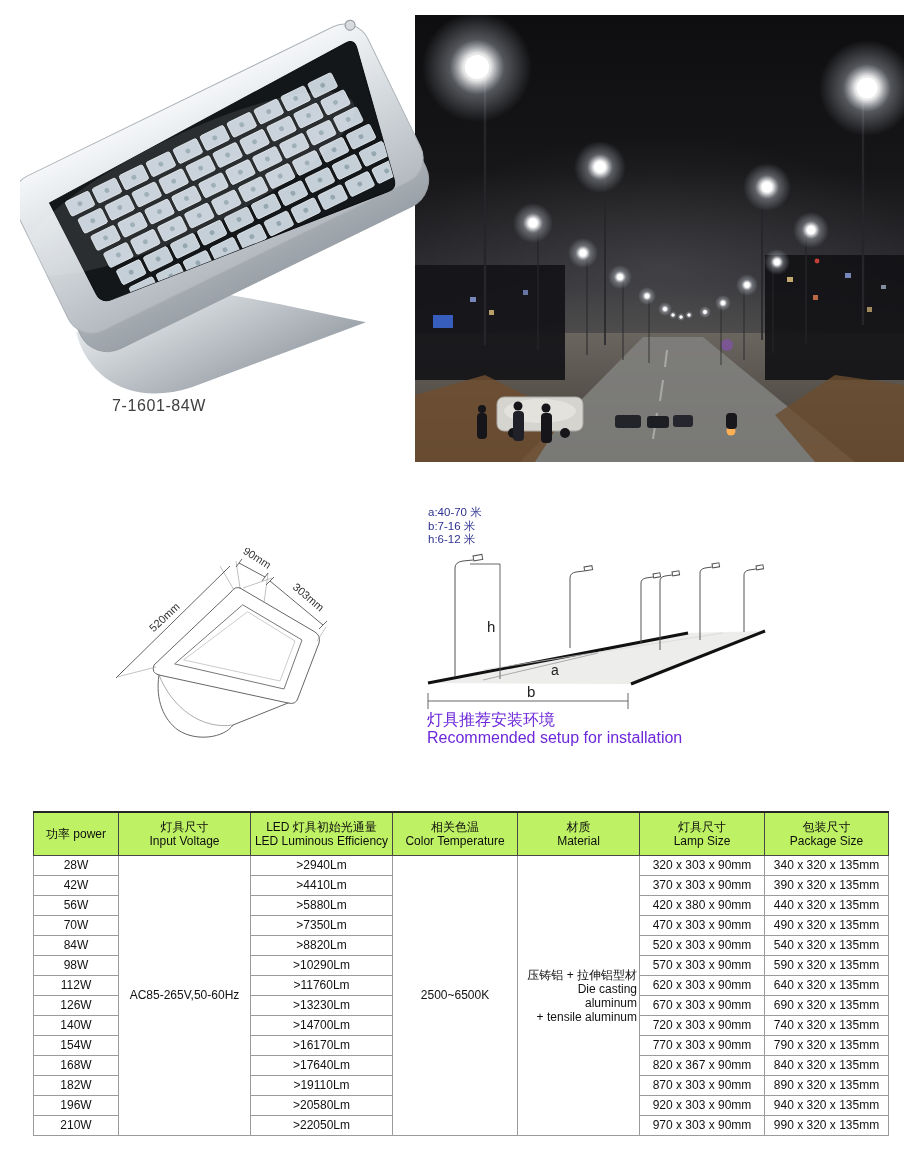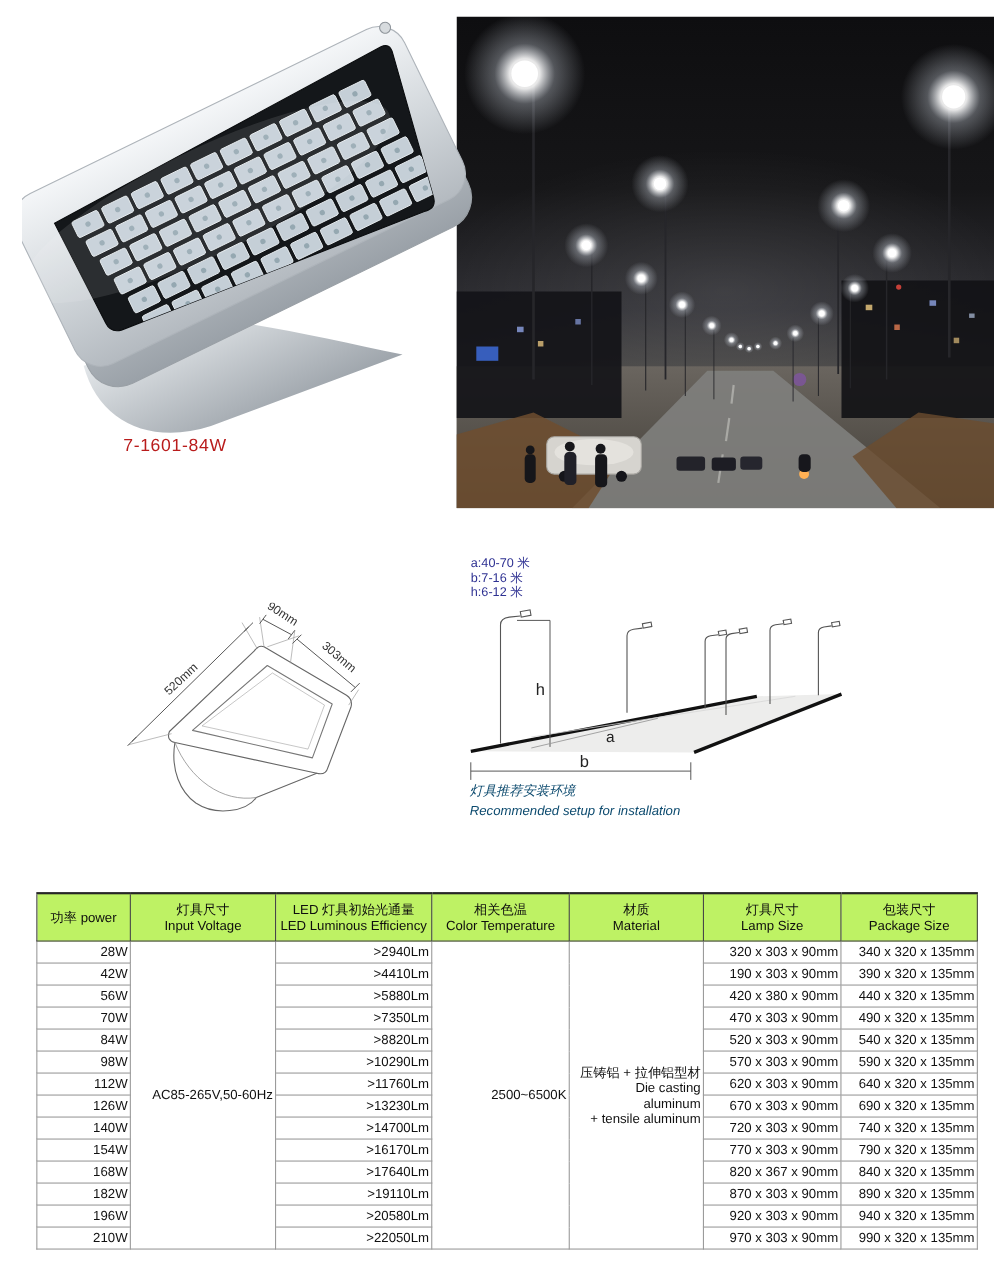--- a/index.html
+++ b/index.html
@@ -2,32 +2,32 @@
 <html><head>
 <meta charset="utf-8">
 <style>
   html,body{margin:0;padding:0;}
   body{width:904px;height:1159px;position:relative;background:#ffffff;
        font-family:"Liberation Sans",sans-serif;color:#111;overflow:hidden;}
   .abs{position:absolute;}
 
   #lamp-photo{left:20px;top:8px;z-index:3;}
   #street-photo{left:415px;top:15px;z-index:1;}
-  #model-label{left:112px;top:397px;font-size:16px;color:#b91c1c;letter-spacing:.6px;z-index:4;}
+  #model-label{left:112px;top:397px;font-size:16px;color:#404040;letter-spacing:.6px;z-index:4;}
 
   #dim-drawing{left:112px;top:548px;}
   #install-notes{left:428px;top:506px;font-size:11.5px;line-height:13.5px;color:#2e3192;}
   #install-diagram{left:423px;top:548px;}
-  #install-caption{left:427px;top:711px;font-size:12px;line-height:17.5px;color:#0c4a6e;font-style:italic;}
+  #install-caption{left:427px;top:711px;font-size:16px;line-height:17.5px;color:#6d28d9;}
 
   #spec-table{position:absolute;left:33px;top:811px;width:855px;border-collapse:collapse;
               table-layout:fixed;font-size:12px;color:#111;z-index:2;}
   #spec-table thead th{background:#bef264;border:1px solid #474747;border-top:2px solid #262626;
               font-weight:normal;font-size:12px;line-height:14px;padding:7px 2px;color:#0e0e0e;}
-  #spec-table tbody td{border:1px solid #9b9b9b;text-align:right;height:19px;
+  #spec-table tbody td{border:1px solid #9b9b9b;text-align:center;height:19px;
               padding:0 2px;line-height:13px;background:#fff;}
   #spec-table .material-cell{text-align:right;padding-left:8px;line-height:14px;}
 
   .led-cell{fill:#cfdae2;stroke:#f2f7fa;stroke-width:.8;opacity:.95;}
   .led-dot{fill:#8fa3ad;opacity:.9;}
   .lineart{stroke:#666;fill:none;stroke-width:1;stroke-linejoin:round;stroke-linecap:round;}
   .dimline{stroke:#555;stroke-width:.9;fill:none;}
   .extline{stroke:#999;stroke-width:.6;fill:none;}
   .dimtext{font-family:"Liberation Sans",sans-serif;font-size:11px;fill:#333;}
   .diatext{font-family:"Liberation Sans",sans-serif;fill:#222;}
@@ -437,21 +437,21 @@
           <div>压铸铝 + 拉伸铝型材</div>
           <div>Die casting aluminum</div>
           <div>+ tensile aluminum</div>
         </td>
         <td>320 x 303 x 90mm</td>
         <td>340 x 320 x 135mm</td>
       </tr>
       <tr>
         <td>42W</td>
         <td>&gt;4410Lm</td>
-        <td>190 x 303 x 90mm</td>
+        <td>370 x 303 x 90mm</td>
         <td>390 x 320 x 135mm</td>
       </tr>
       <tr>
         <td>56W</td>
         <td>&gt;5880Lm</td>
         <td>420 x 380 x 90mm</td>
         <td>440 x 320 x 135mm</td>
       </tr>
       <tr>
         <td>70W</td>

